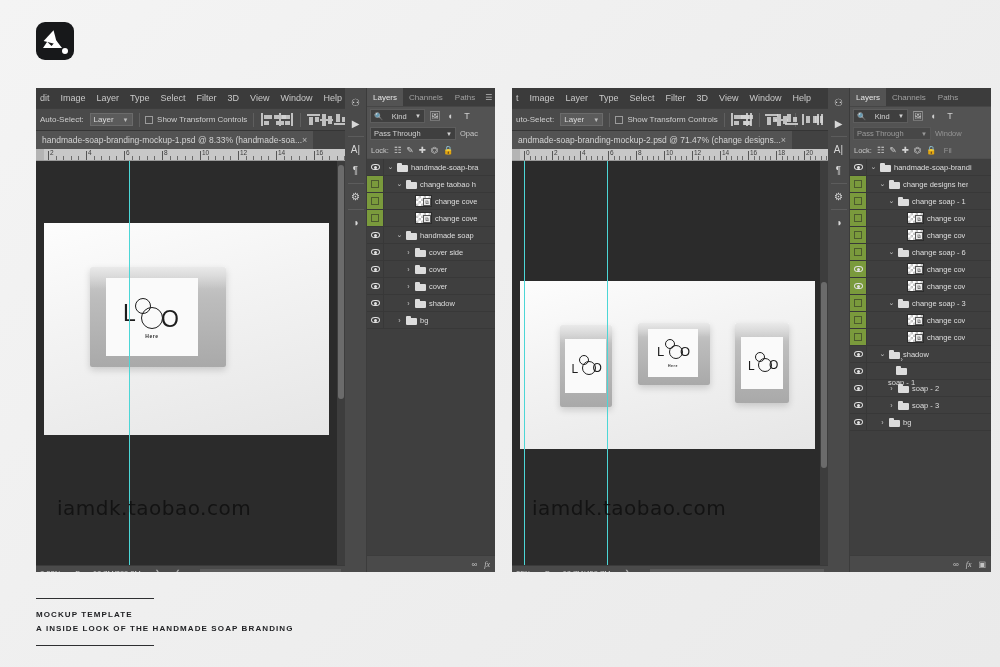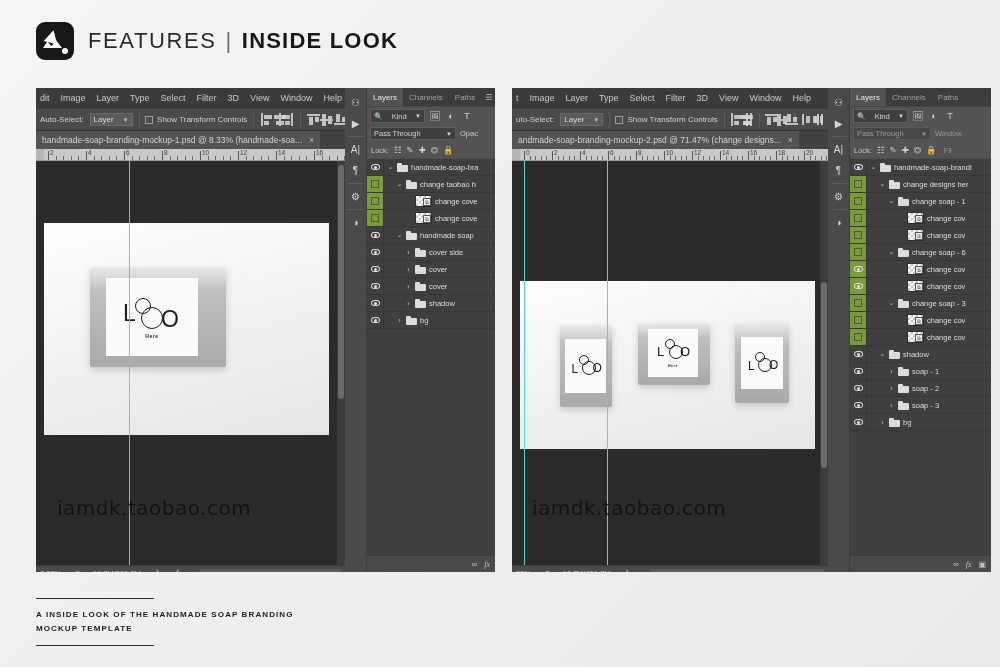--- a/index.html
+++ b/index.html
@@ -100,21 +100,21 @@
   }
 
   
   .tabbar {
     height: 19px; background: #424242;
     display: flex; align-items: stretch;
     border-top: 1px solid #353535;
   }
   .ps-tab {
     background: #535353; display: flex; align-items: center;
-    padding: 0 6px; gap: 7px; font-size: 8.5px; color: #d4d4d4;
+    padding: 0 6px; font-size: 8.5px; color: #d4d4d4;
     white-space: nowrap; max-width: 100%; overflow: hidden;
   }
   .ps-tab .x { font-size: 9px; color: #b8b8b8; }
 
   
   .ruler {
     height: 12px; background: #c8c8c8;
     position: relative; overflow: hidden;
     border-bottom: 1px solid #9a9a9a;
   }
@@ -323,25 +323,20 @@
 </head>
 <body>
 
 <div class="page"></div>
 
 <div class="header">
   <div class="logo-badge">
     <div class="sh1"></div>
       <div class="sh2"></div>
       <div class="sh3"></div>
-  </div>
-  <div class="title-wrap">
-    <span class="title-light">FEATURES</span>
-    <span class="title-sep">|</span>
-    <span class="title-bold">INSIDE LOOK</span>
   </div>
 </div>
 
 <div class="ps-win" id="ps-left">
 
   <div class="menubar">
     <span>dit</span>
     <span>Image</span>
     <span>Layer</span>
     <span>Type</span>
@@ -1098,21 +1093,21 @@
               </div>
               <span class="lname">shadow</span>
             </div>
           </div>
           <div class="layer-row">
             <div class="eye-cell">
               <div class="eye">
                 <i></i>
               </div>
             </div>
-            <div class="layer-body" style="padding-left: 21px;">
+            <div class="layer-body" style="padding-left: 21px; flex-direction: column;">
               <span class="disc">›</span>
               <div class="folder">
                 <b></b>
                 <i></i>
               </div>
               <span class="lname">soap - 1</span>
             </div>
           </div>
           <div class="layer-row">
             <div class="eye-cell">
@@ -1165,17 +1160,17 @@
         <span class="fx">fx</span>
         <span>▣</span>
       </div>
     </div>
   </div>
 </div>
 
 <div class="caption">
   <div class="cap-rule"></div>
   <div class="cap-text">
+    <div>MOCKUP TEMPLATE</div>
     <div>A INSIDE LOOK OF THE HANDMADE SOAP BRANDING</div>
-    <div>MOCKUP TEMPLATE</div>
   </div>
   <div class="cap-rule"></div>
 </div>
 
 </body></html>

